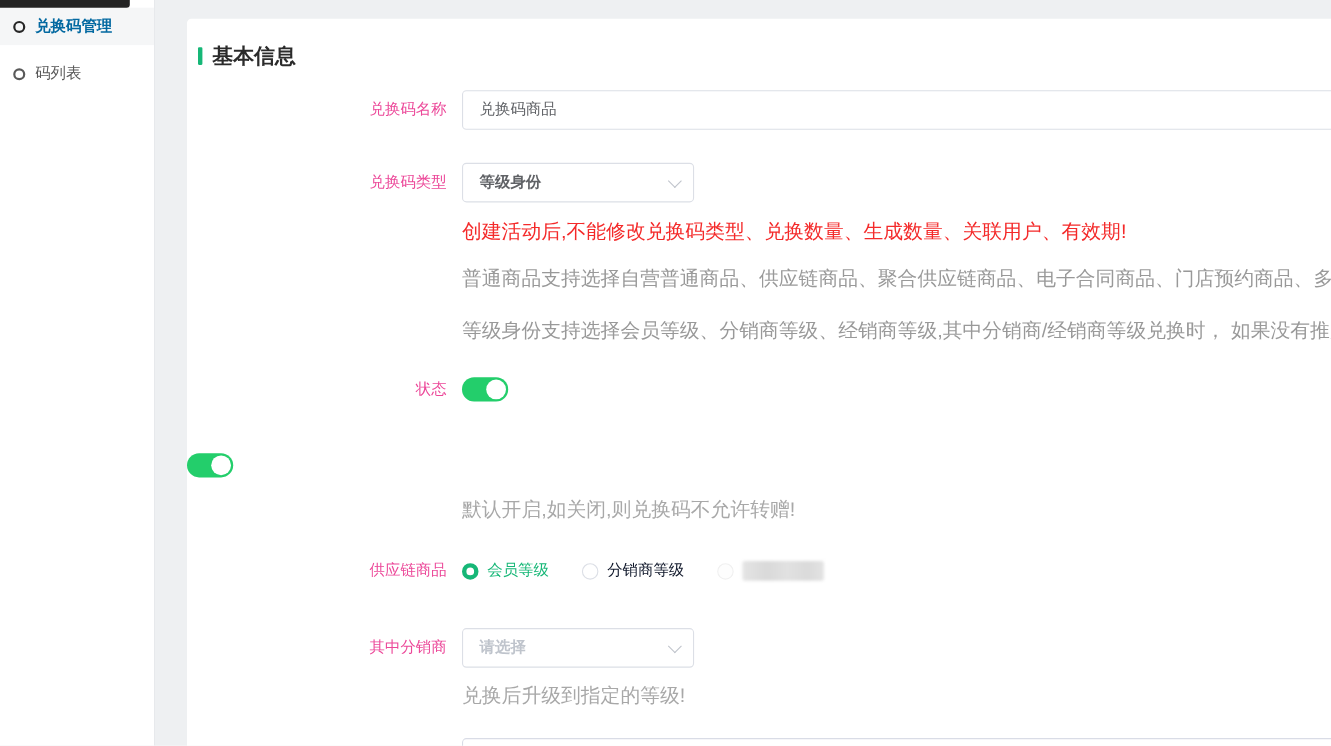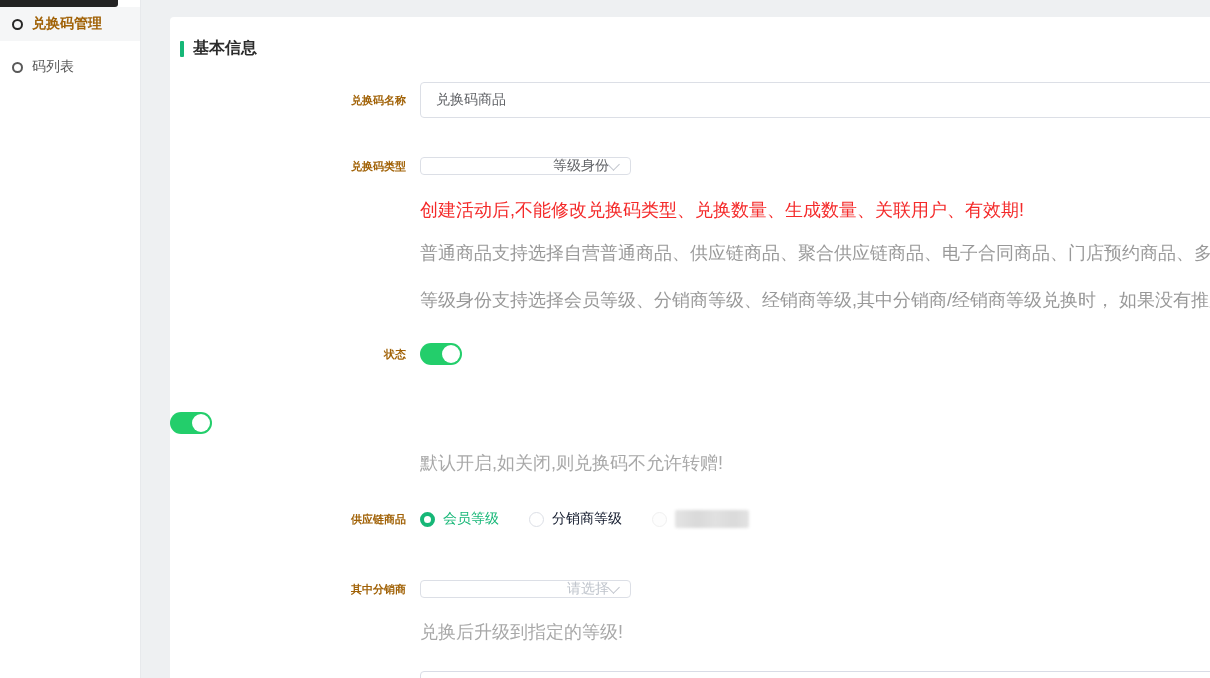--- a/index.html
+++ b/index.html
@@ -17,49 +17,49 @@
     background:#ffffff; border-right:1px solid #e7e9ec; z-index:2;
   }
   .top-dark-strip {
     position:absolute; left:0; top:0; width:118px; height:7px;
     background:#232323; border-radius:0 0 3px 0; z-index:3;
   }
   .side-item {
     display:flex; align-items:center; height:34px; padding-left:12px;
     cursor:pointer;
   }
-  .side-item.active { background:#f5f6f7; margin-top:7px; font-weight:bold; color:#a16207; }
+  .side-item.active { background:#f5f6f7; margin-top:7px; font-weight:bold; color:#0369a1; }
   .side-item.plain  { margin-top:9px; color:#595959; }
   .circle-icon {
     width:11px; height:11px; border-radius:50%; border:2px solid #262626;
     margin-right:9px; flex:0 0 auto;
   }
   .side-item.plain .circle-icon { border-color:#595959; }
   
   .main-card {
     position:absolute; left:170px; top:17px; width:1240px; height:700px;
     background:#ffffff; border-radius:4px 0 0 0; overflow:hidden; z-index:1;
   }
   .section-header { position:absolute; top:21px; left:10px; display:flex; align-items:center; }
   .section-bar { width:4px; height:16px; background:#16b777; border-radius:1px; margin-right:9px; }
-  .section-title { font-size:16px; font-weight:bold; color:#2b2b2b; }
+  .section-title { font-size:19px; font-weight:bold; color:#2b2b2b; }
   .row { position:absolute; left:0; right:0; display:flex; align-items:center; }
   .form-label {
     width:250px; padding-right:14px; text-align:right; flex:0 0 auto;
-    font-size:11px; color:#a16207;font-weight:bold;
+    font-size:14px; color:#ec4899;
   }
   .text-input {
     flex:1; height:36px; border:1px solid #dcdfe6; border-radius:4px;
     padding:0 15px; font-size:14px; color:#606266; outline:none;
     font-family:inherit; background:#fff;
   }
   .select-box {
-    width:211px; height:18px; border:1px solid #dcdfe6; border-radius:4px;
-    display:flex; align-items:center; justify-content:flex-end;
-    padding:0 12px 0 15px; background:#fff; cursor:pointer;
+    width:211px; height:36px; border:1px solid #dcdfe6; border-radius:4px;
+    display:flex; align-items:center; justify-content:space-between;
+    padding:0 12px 0 15px; background:#fff; cursor:pointer;font-weight:bold;
   }
   .select-text { color:#606266; }
   .select-text.placeholder { color:#bfc4cc; }
   .chevron {
     width:9px; height:9px; border-right:1.5px solid #c0c4cc; border-bottom:1.5px solid #c0c4cc;
     transform:rotate(45deg); margin-top:-4px; flex:0 0 auto;
   }
   .tip { position:absolute; left:250px; white-space:nowrap; font-size:18px; }
   .tip.red { color:#f42a2a; }
   .tip.gray { color:#999999; }

